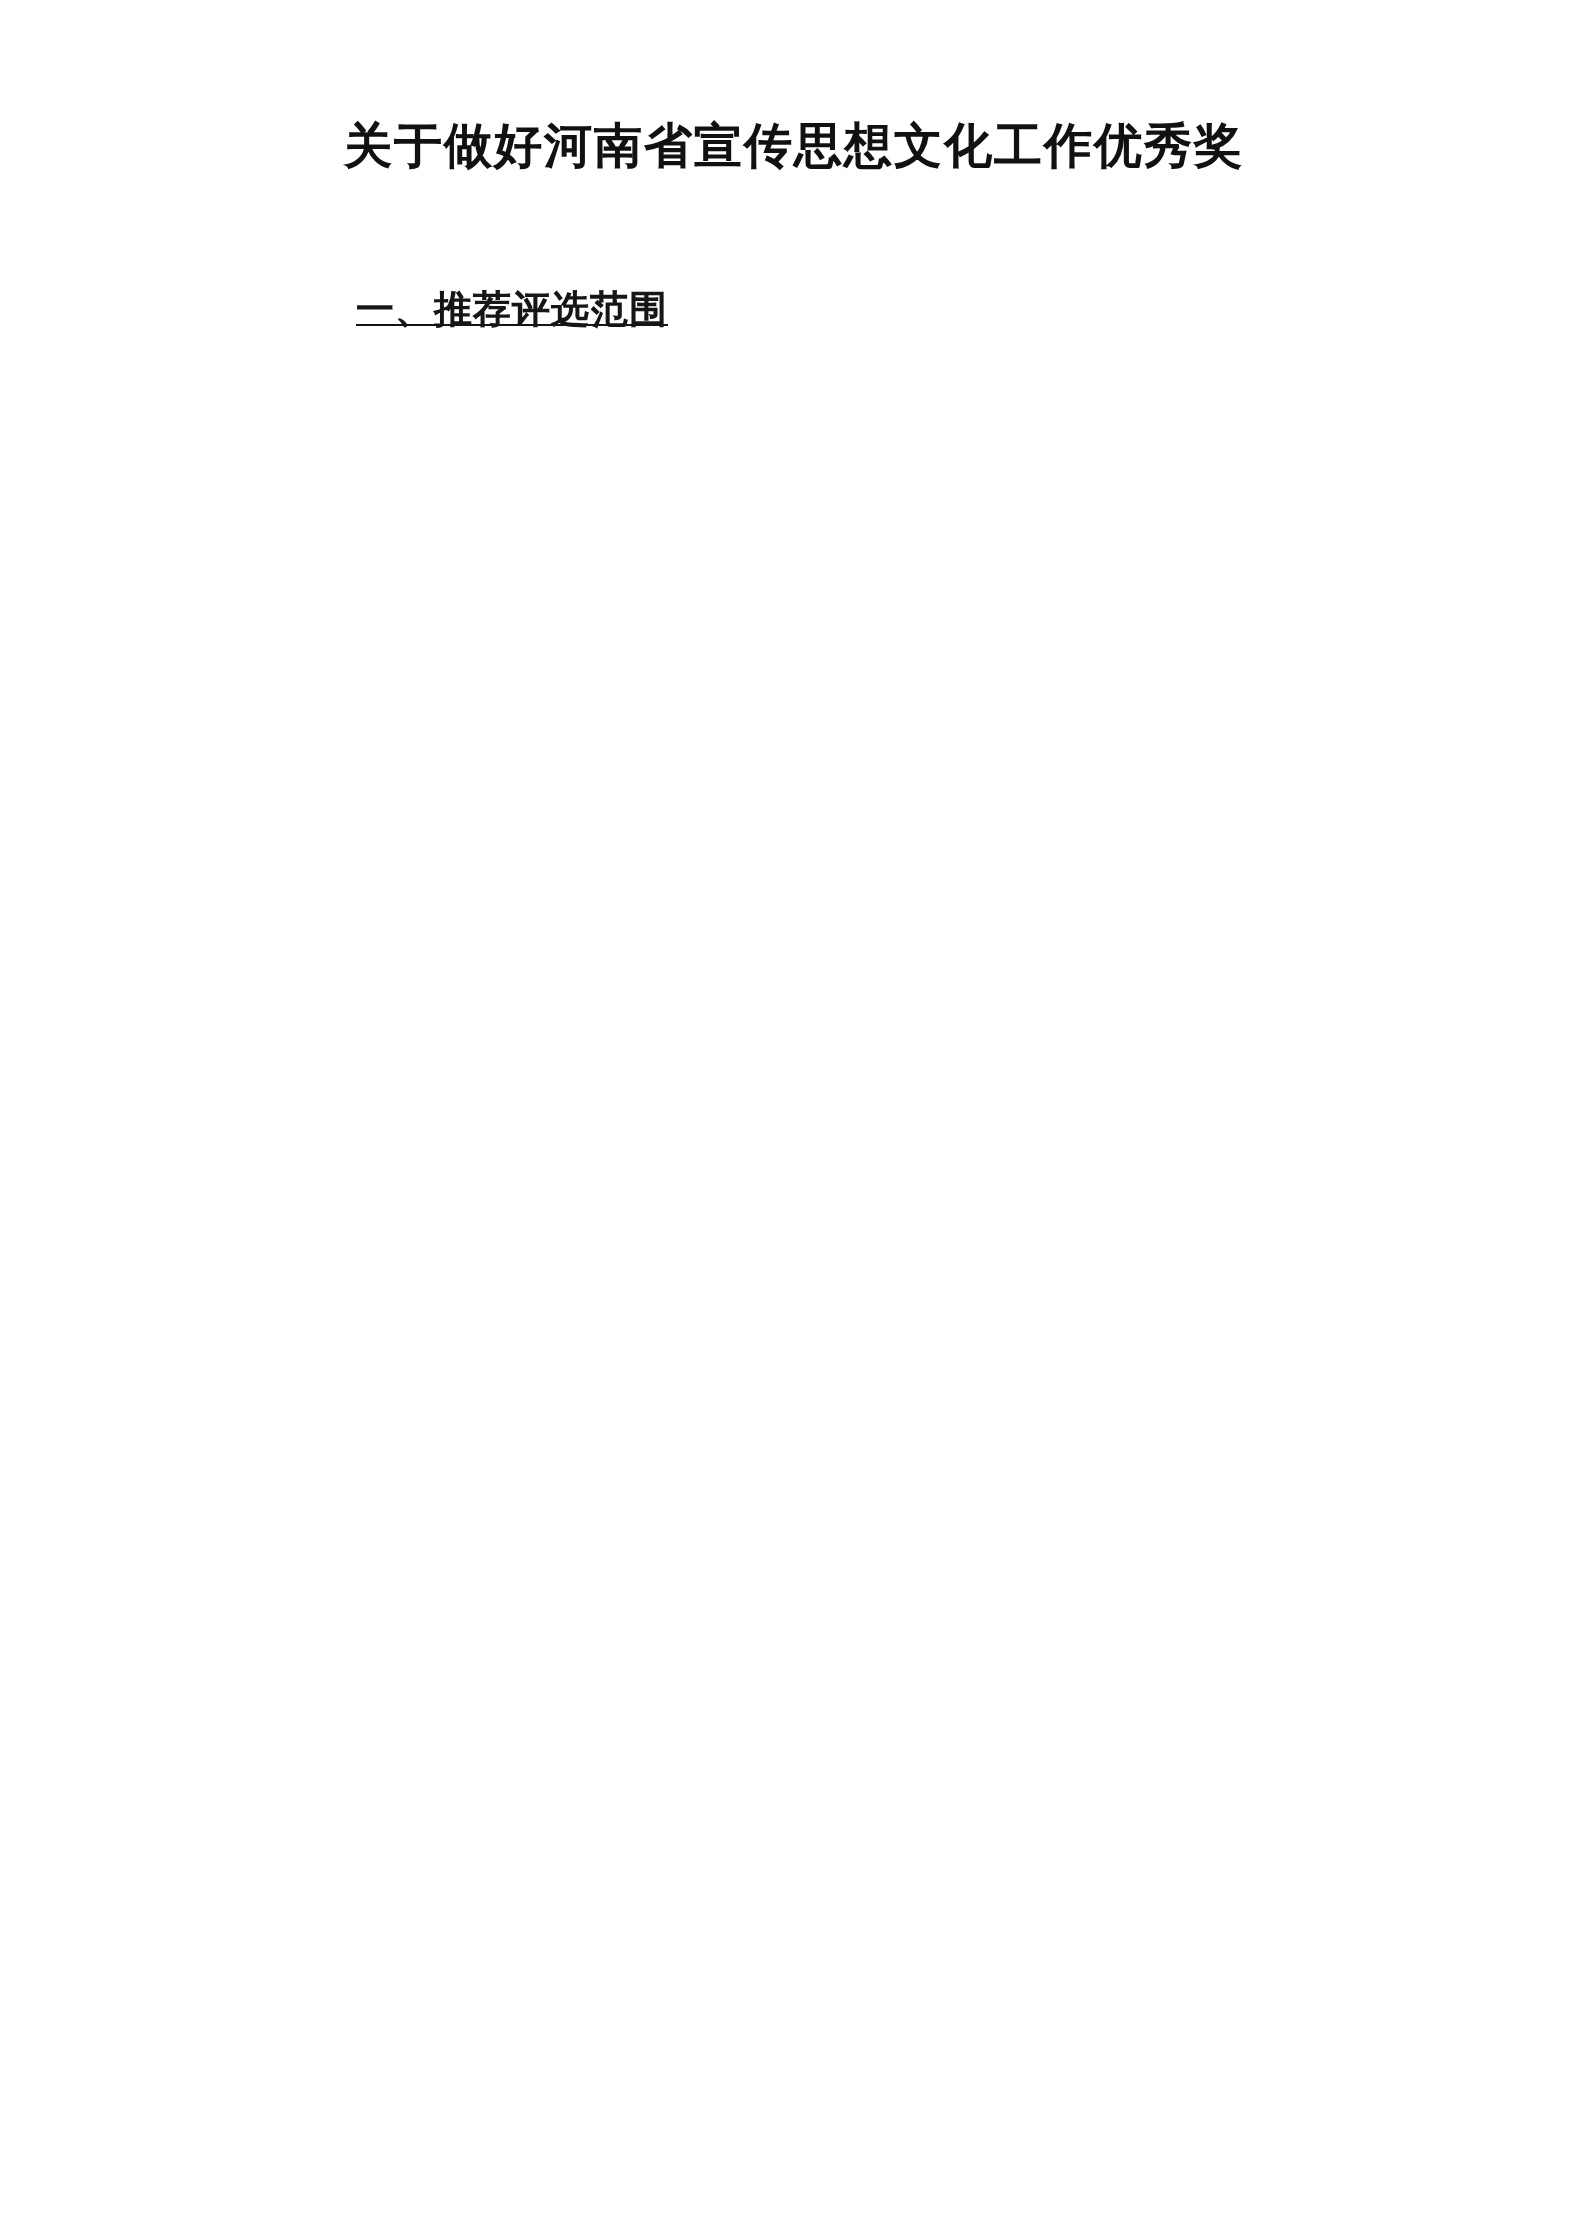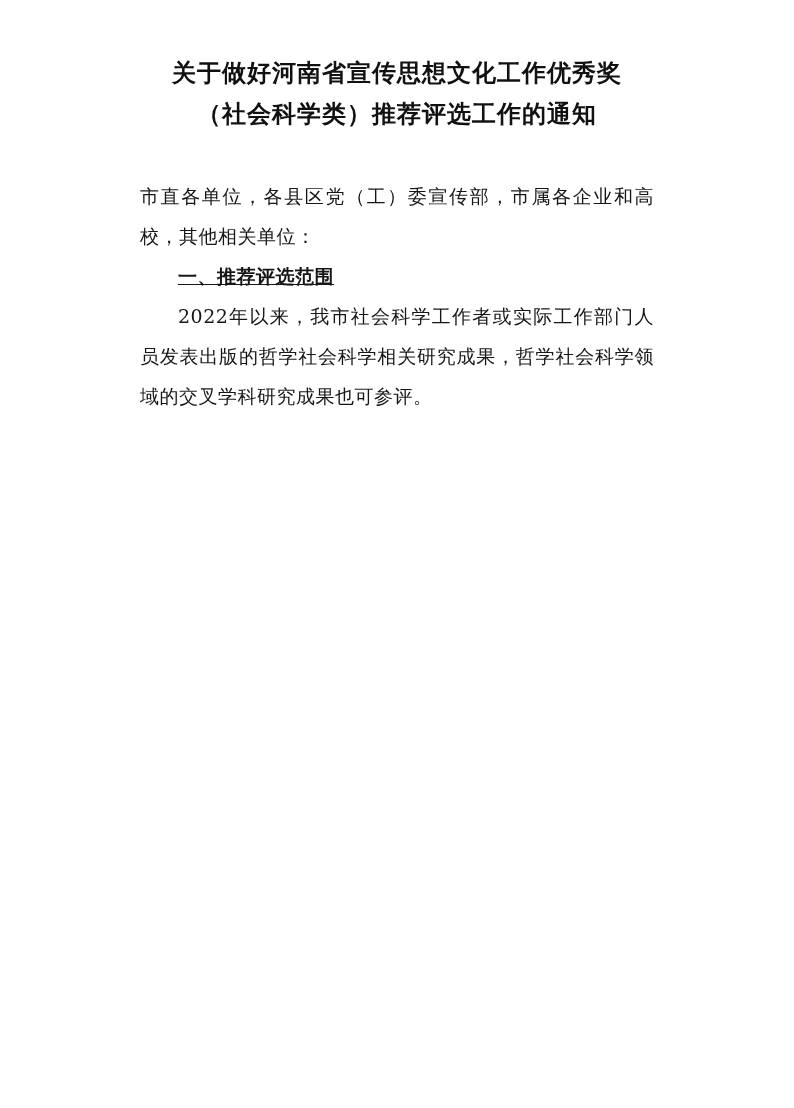--- a/index.html
+++ b/index.html
@@ -56,22 +56,19 @@
     text-decoration: underline;
   }
 </style>
 </head>
 <body>
 
 <div class="page">
 
   <h1 class="doc-title">
     <span class="title-line">关于做好河南省宣传思想文化工作优秀奖</span>
-    <span class="title-line">（社会科学类）推荐评选工作的通知</span>
   </h1>
 
   <div class="body-block">
-    <p class="para">市直各单位，各县区党（工）委宣传部，市属各企业和高校，其他相关单位：</p>
     <p class="para heading">一、推荐评选范围</p>
-    <p class="para indent">2022年以来，我市社会科学工作者或实际工作部门人员发表出版的哲学社会科学相关研究成果，哲学社会科学领域的交叉学科研究成果也可参评。</p>
   </div>
 
 </div>
 
 </body></html>

